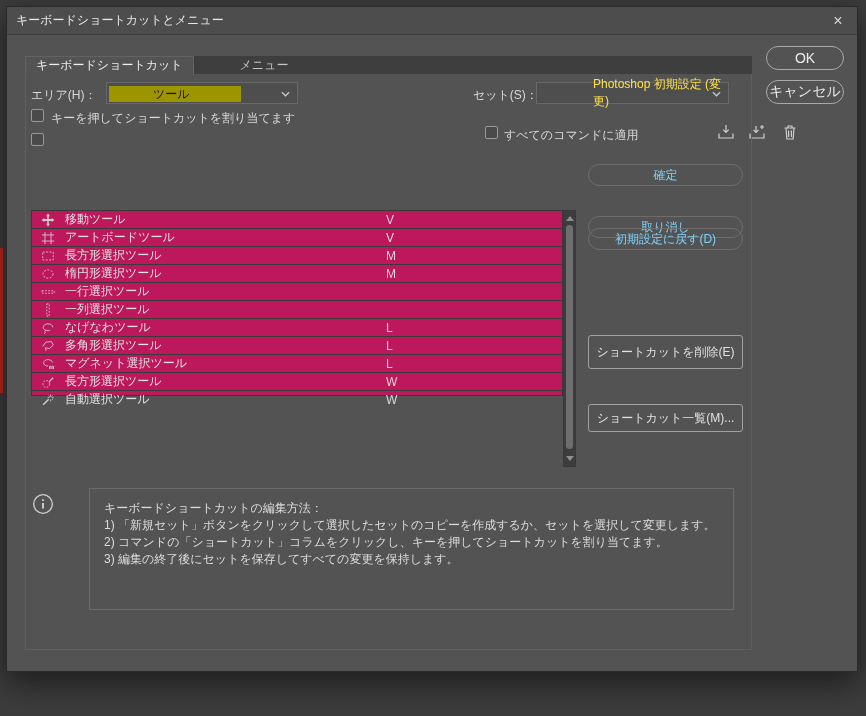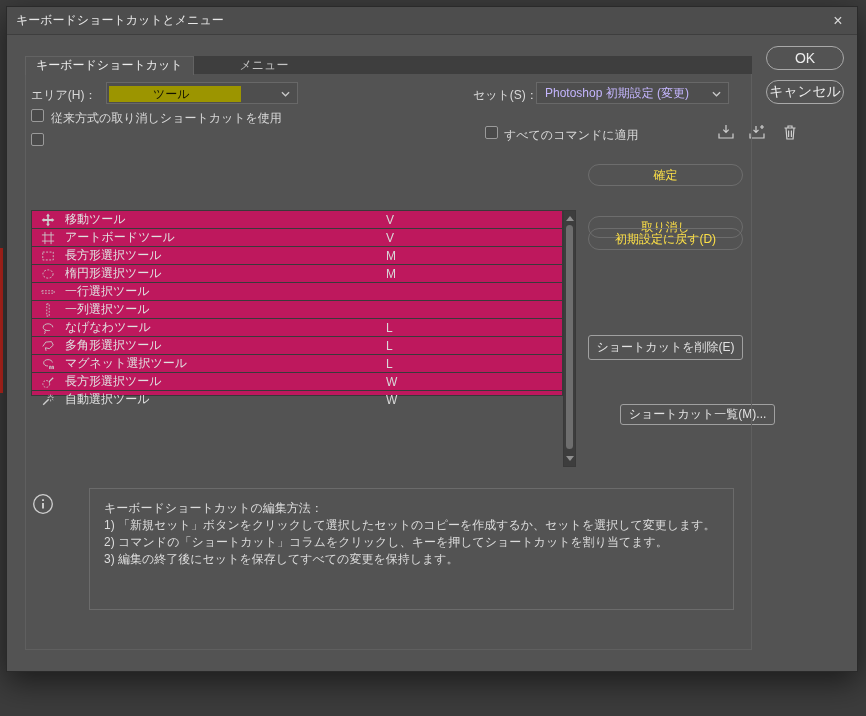--- a/index.html
+++ b/index.html
@@ -15,21 +15,21 @@
   .tab { display:flex; align-items:center; padding:0 11px; color:#c4c4c4; cursor:pointer; }
   .tab.active { background:#535353; color:#ededed; box-shadow:inset 1px 1px 0 #636363, inset -1px 0 0 #636363; height:19px; }
   .content-frame { position:absolute; left:18px; top:66px; width:727px; height:577px; border:1px solid #5f5f5f; z-index:1; }
 
   .pill-btn { position:absolute; left:759px; width:78px; height:24px; border:1px solid #a9a9a9; border-radius:13px; background:transparent; color:#ececec; font-size:14px; display:flex; align-items:center; justify-content:center; cursor:pointer; }
 
   .lbl { position:absolute; color:#d9d9d9; }
   .dropdown { position:absolute; height:22px; background:#4e4e4e; border:1px solid #686868; display:flex; align-items:center; cursor:pointer; }
   .dd-chevron { position:absolute; right:7px; top:8px; color:#c9c9c9; }
   .dd-chevron svg { width:9px; height:6px; display:block; }
-  .dd-value { color:#c4b5fd; padding-left:8px; }
+  .dd-value { color:#fde047; padding-left:8px;margin-left:48px; }
   .dd-selected { position:absolute; left:2px; top:3px; width:132px; height:16px; color:#141400; display:flex; align-items:center; padding-left:6px; }
 
   .checkbox { position:absolute; width:13px; height:13px; border:1px solid #9a9a9a; background:#4a4a4a; border-radius:2px; cursor:pointer; }
   .cb-label { position:absolute; color:#d9d9d9; cursor:default; }
 
   .tool-icon-btn { position:absolute; width:22px; height:22px; color:#cfcfcf; cursor:pointer; display:flex; align-items:center; justify-content:center; }
   .tool-icon-btn svg { width:18px; height:18px; stroke-width:1.2; }
 
   .theader { position:absolute; left:24px; top:161px; width:545px; height:29px; background:#484848; border:1px solid #5d5d5d; }
   .theader .h1 { position:absolute; left:26px; top:7px; color:#dadada; }
@@ -44,21 +44,21 @@
   .tname { margin-left:8px; color:#e0e0e0; white-space:nowrap; }
   .tshort { position:absolute; left:354px; color:#d8d8d8; }
 
   .scrollbar { position:absolute; left:556px; top:203px; width:13px; height:257px; background:#3d3d3d; border:1px solid #393939; }
   .sb-up, .sb-down { position:absolute; left:2px; width:0; height:0; cursor:pointer; }
   .sb-up { top:5px; border-left:4px solid transparent; border-right:4px solid transparent; border-bottom:5px solid #8f8f8f; }
   .sb-down { bottom:5px; border-left:4px solid transparent; border-right:4px solid transparent; border-top:5px solid #8f8f8f; }
   .sb-thumb { position:absolute; left:2px; top:14px; width:7px; height:224px; background:#6e6e6e; border-radius:4px; cursor:grab; }
 
   .side-btn { position:absolute; left:581px; width:155px; height:22px; border:1px solid #a0a0a0; border-radius:3px; background:transparent; color:#e2e2e2; display:flex; align-items:center; justify-content:center; cursor:pointer; font-size:12px; }
-  .side-btn.disabled { border-color:#6d6d6d; color:#fde047; cursor:default;border-radius:11px; }
+  .side-btn.disabled { border-color:#6d6d6d; color:#7dd3fc; cursor:default;border-radius:11px; }
 
   .info-icon { position:absolute; left:25px; top:486px; width:22px; height:22px; color:#cfcfcf; }
   .info-icon svg { width:22px; height:22px; }
   .info-box { position:absolute; left:82px; top:481px; width:645px; height:122px; border:1px solid #6b6b6b; padding:11px 14px; }
   .help-line { color:#dcdcdc; line-height:17px; white-space:nowrap; }
 </style>
 </head>
 <body>
 
 <div class="canvas">
@@ -94,21 +94,21 @@
     <div class="dropdown" style="left:529px; top:75px; width:193px;">
       <span class="dd-value">Photoshop 初期設定 (変更)</span>
       <span class="dd-chevron">
           <svg viewBox="0 0 10 6" fill="none" stroke="currentColor" stroke-width="1.4">
             <path d="M1 1 L5 5 L9 1"></path>
           </svg>
         </span>
     </div>
 
     <span class="checkbox" style="left:24px; top:102px;"></span>
-    <span class="cb-label" style="left:44px; top:103px;">従来方式の取り消しショートカットを使用</span>
+    <span class="cb-label" style="left:44px; top:103px;">キーを押してショートカットを割り当てます</span>
 
     <span class="checkbox" style="left:24px; top:126px;"></span>
 
     <span class="checkbox" style="left:478px; top:119px;"></span>
     <span class="cb-label" style="left:497px; top:120px;">すべてのコマンドに適用</span>
 
     <span class="tool-icon-btn" style="left:708px; top:114px;">
         <svg viewBox="0 0 18 18" fill="none" stroke="currentColor" stroke-width="1.2">
           <path d="M9 2 v7 M6.3 6.6 L9 9.3 L11.7 6.6"></path>
           <path d="M2 10.5 v4.5 h14 v-4.5"></path>
@@ -234,22 +234,22 @@
 
     <div class="scrollbar">
       <span class="sb-up"></span>
       <span class="sb-thumb"></span>
       <span class="sb-down"></span>
     </div>
 
     <button class="side-btn disabled" style="top:157px;" aria-disabled="true">確定</button>
     <button class="side-btn disabled" style="top:202px;margin-top:7px;" aria-disabled="true">取り消し</button>
     <button class="side-btn disabled" style="top:221px;" aria-disabled="true">初期設定に戻す(D)</button>
-    <button class="side-btn" style="top:328px; height:25px;">ショートカットを削除(E)</button>
-    <button class="side-btn" style="top:397px; height:21px;margin-left:32px;">ショートカット一覧(M)...</button>
+    <button class="side-btn" style="top:328px; height:34px;">ショートカットを削除(E)</button>
+    <button class="side-btn" style="top:397px; height:28px;">ショートカット一覧(M)...</button>
 
     <span class="info-icon"><svg viewBox="0 0 22 22" fill="none" stroke="currentColor" stroke-width="1.3">
           <circle cx="11" cy="11" r="9.3"></circle>
           <path d="M11 6.3 v1.7 M11 10 v5.5" stroke-width="1.9"></path>
         </svg></span>
     <div class="info-box">
         <div class="help-line">キーボードショートカットの編集方法：</div>
         <div class="help-line">1) 「新規セット」ボタンをクリックして選択したセットのコピーを作成するか、セットを選択して変更します。</div>
         <div class="help-line">2) コマンドの「ショートカット」コラムをクリックし、キーを押してショートカットを割り当てます。</div>
         <div class="help-line">3) 編集の終了後にセットを保存してすべての変更を保持します。</div>

